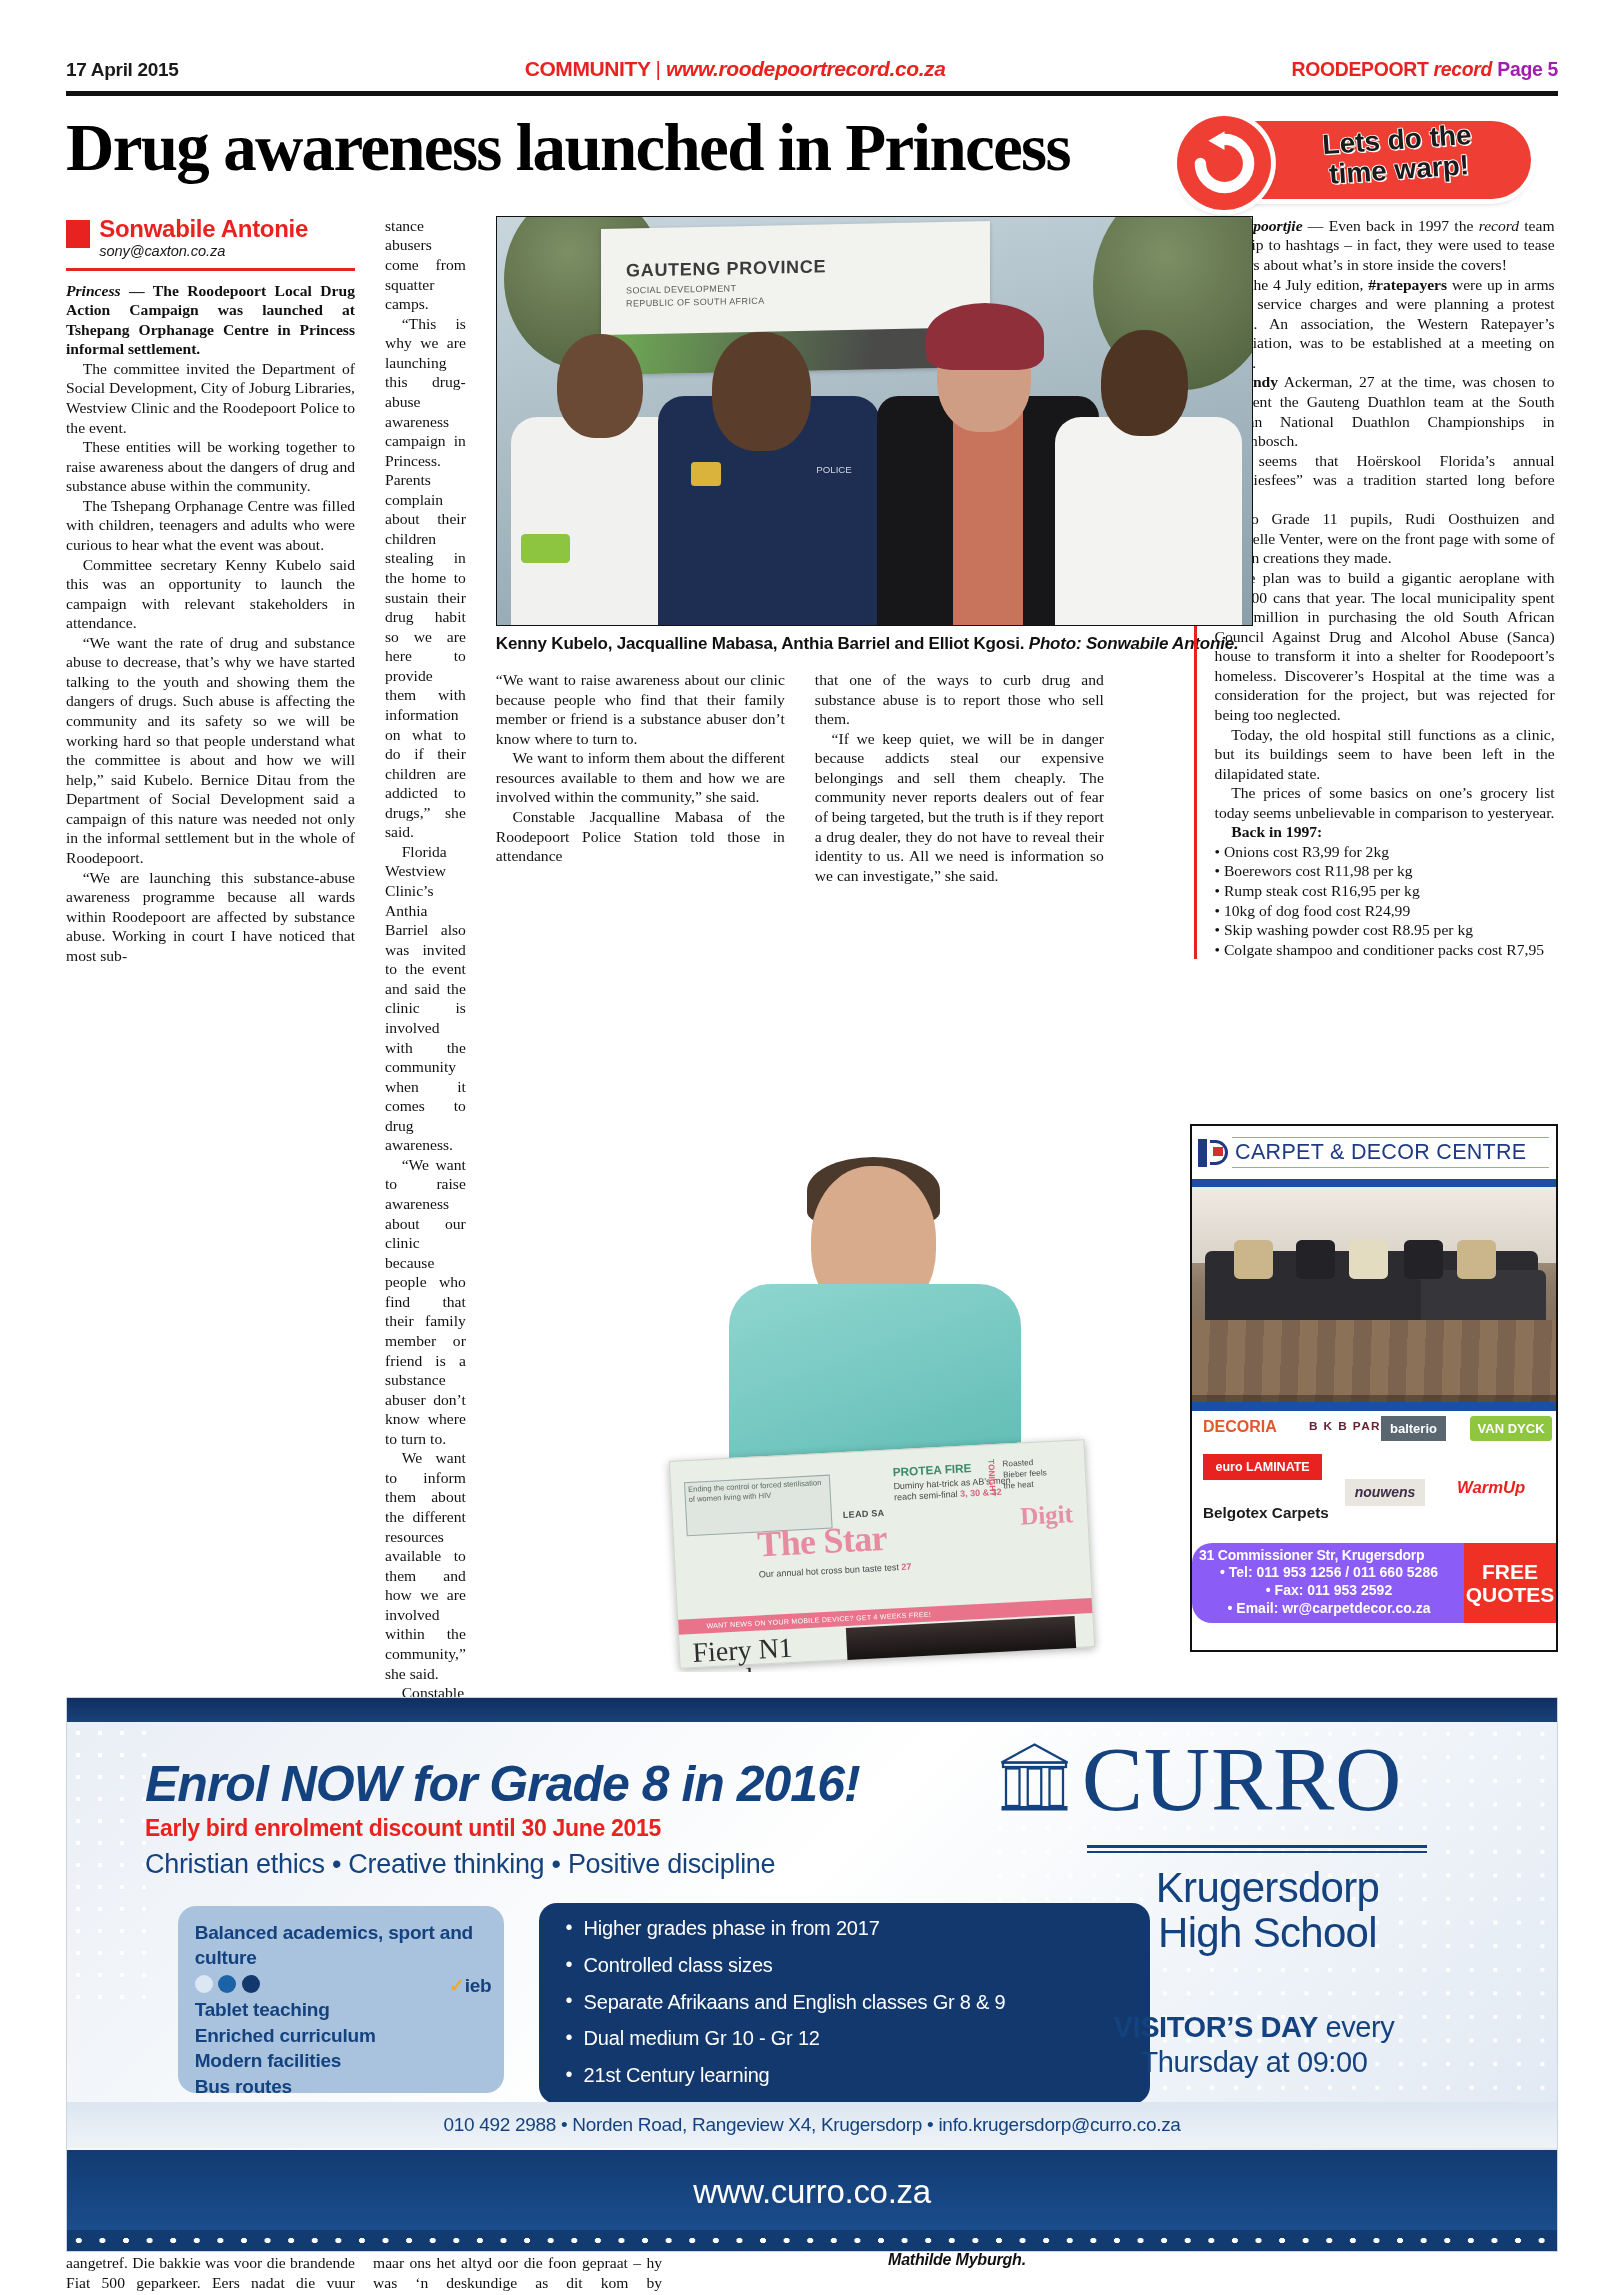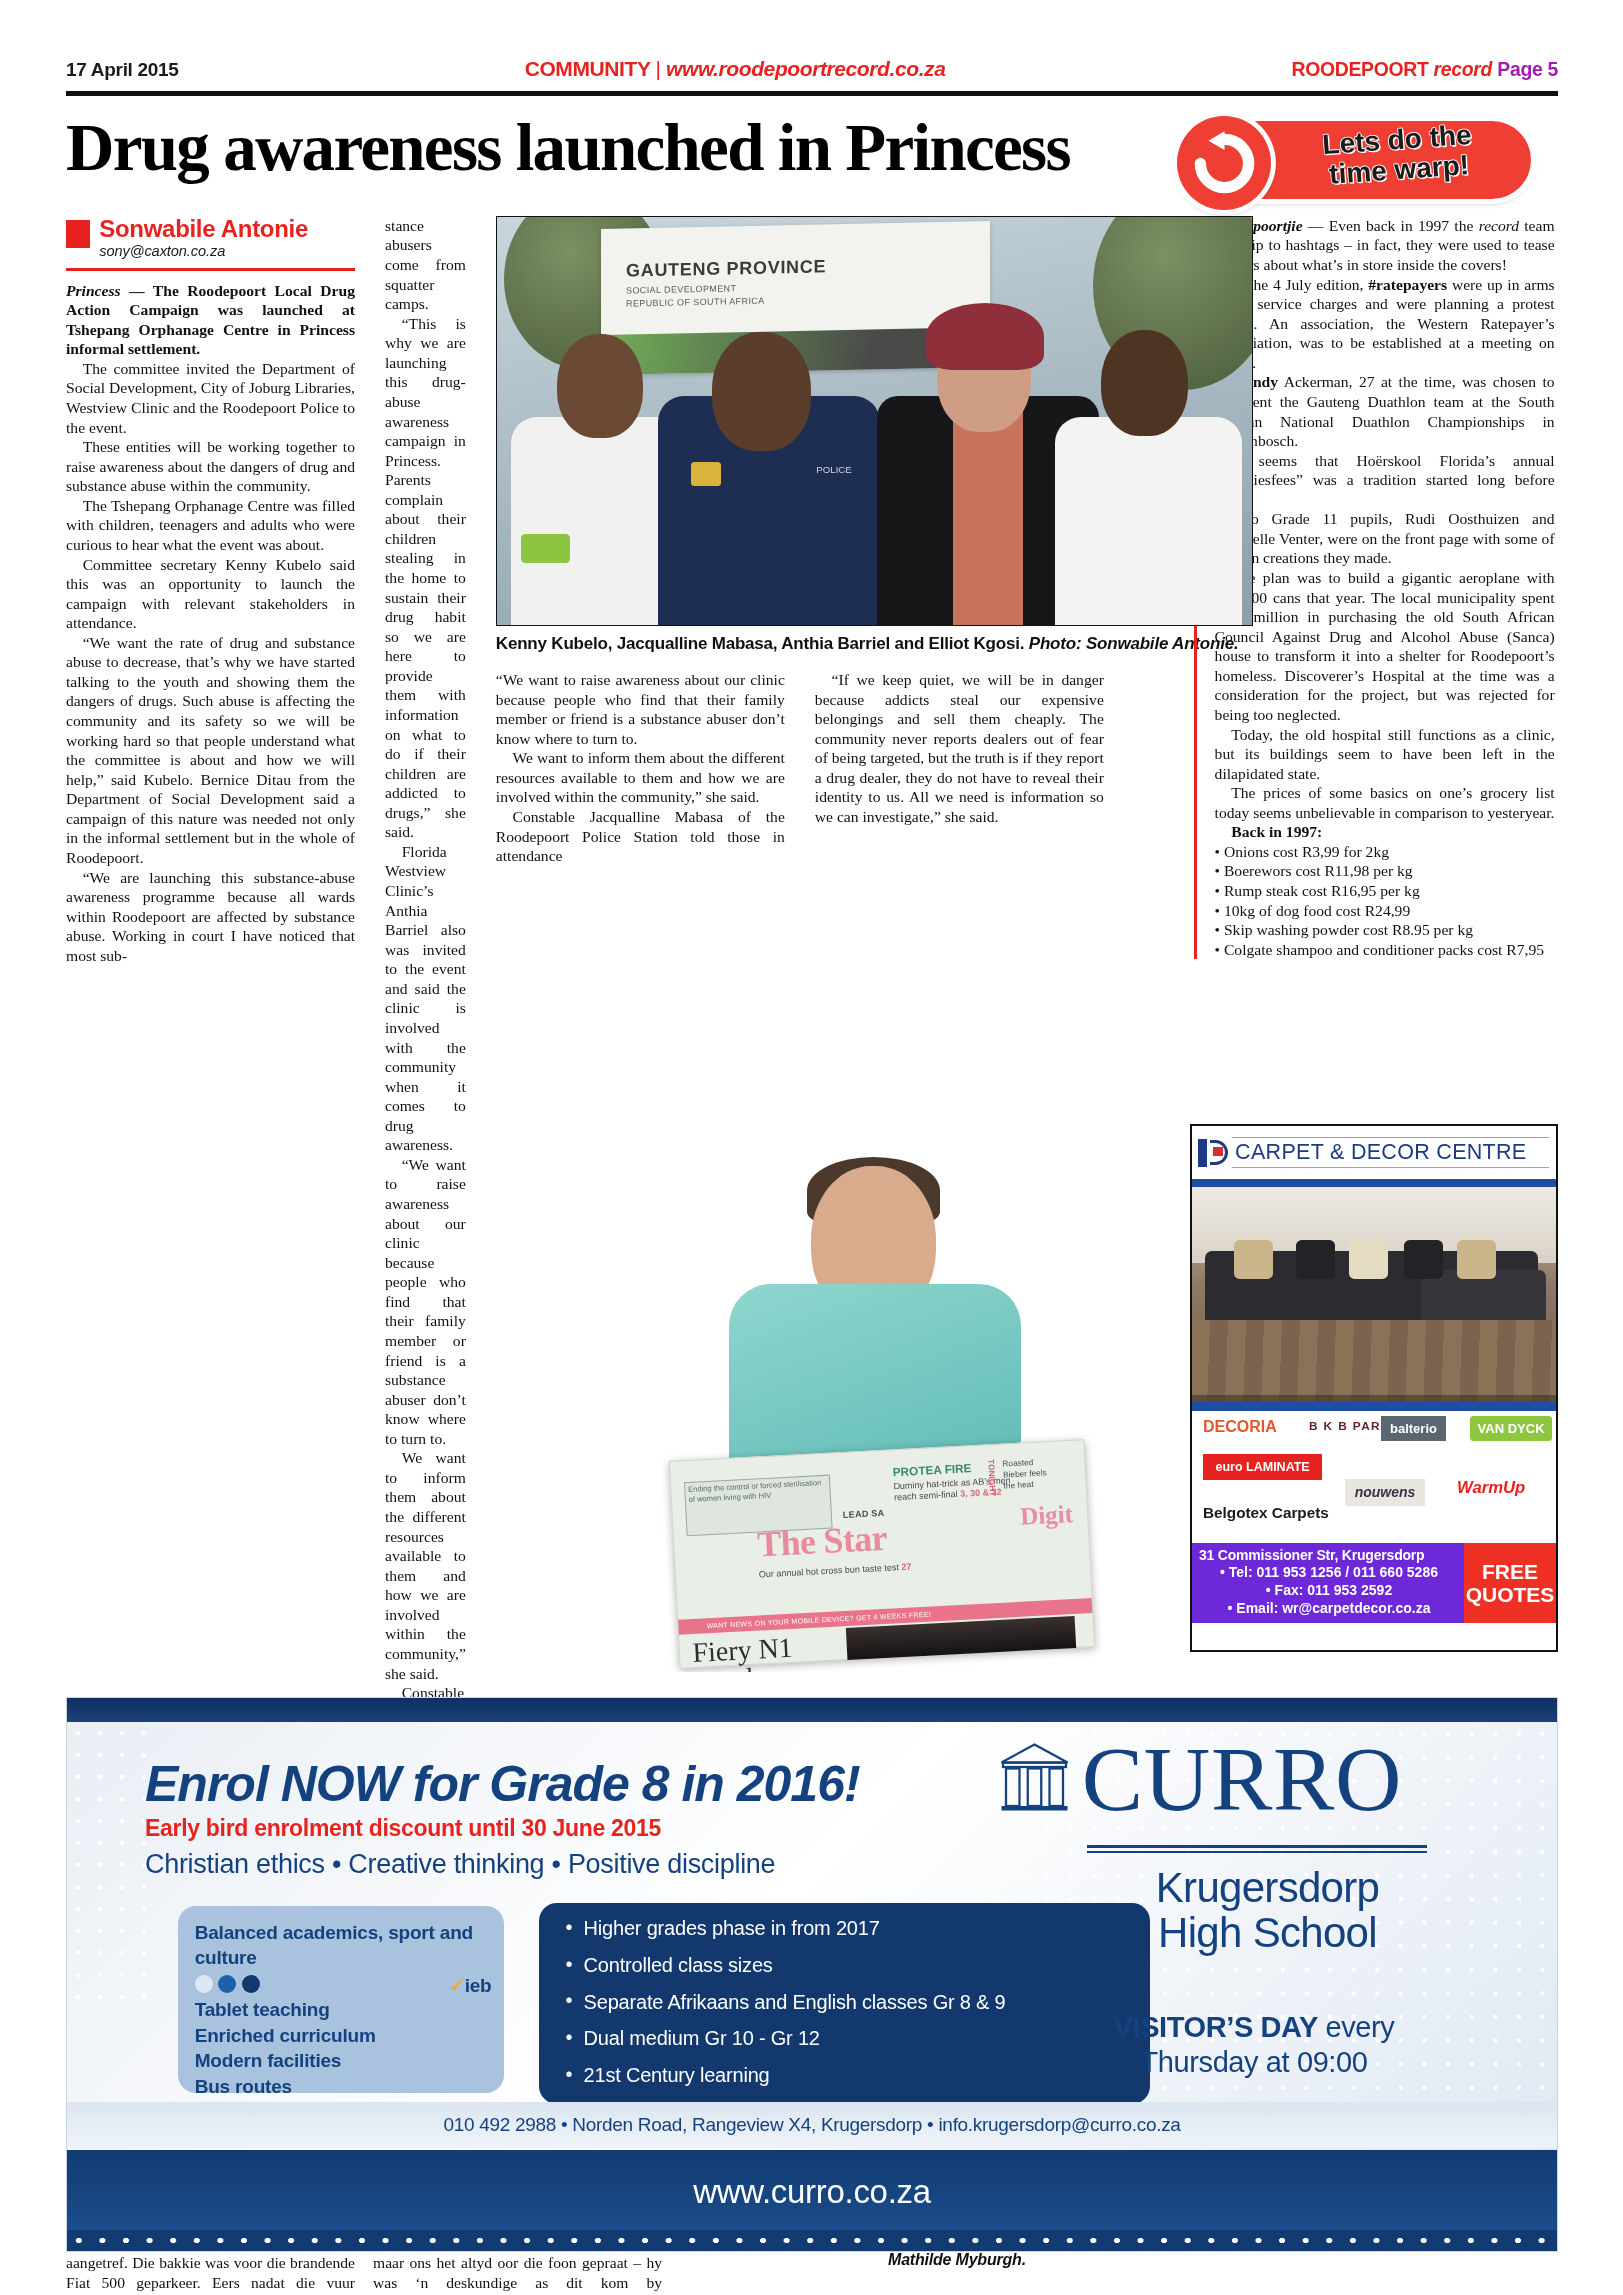--- a/index.html
+++ b/index.html
@@ -197,23 +197,23 @@
   .ca-cush { position:absolute; top:53px; height:39px; width:39px; border-radius:5.6px; }
   .ca-floor { position:absolute; left:0; bottom:0; width:100%; height:82px;
               background:repeating-linear-gradient(92deg,#8a7158 0 18px,#7b6350 18px 36px); }
   .ca-tagline { position:absolute; left:0; right:0; top:208px; height:106px;
                 display:flex; align-items:center; justify-content:center;
                 background:rgba(60,45,33,.55); }
   .ca-blue2 { height:8.3px; background:#1c4fa1; }
   .ca-brands { background:#fff; padding:7px 5.6px 2.8px; height:132px; position:relative; }
   .brand { position:absolute; font-family:"Liberation Sans", sans-serif;
            font-weight:bold; display:flex; align-items:center; }
-  .ca-contact { background:#6d28d9; color:#fff; padding:4.2px 7px 5.6px;
+  .ca-contact { background:#8b5cf6; color:#fff; padding:4.2px 7px 5.6px;
                 font-family:"Liberation Sans", sans-serif; font-weight:bold;
-                font-size:14px; line-height:1.26; position:relative; }
+                font-size:14px; line-height:1.26; position:relative;border-radius:20px; }
   .ca-contact .l1 { letter-spacing:-0.2px; }
   .ca-contact .ctr { text-align:center; }
   .ca-free { position:absolute; right:0; top:0; width:92px; height:100%;
              background:#ee3124; color:#fff; display:flex; flex-direction:column;
              align-items:center; justify-content:center;
              font-family:"Liberation Sans", sans-serif; font-weight:bold; font-size:21px;
              line-height:1.1; }
 
   
   .curro { position:absolute; left:66px; top:1697px; width:1492px; height:555px;
@@ -403,20 +403,21 @@
           <div class="cols3" style="margin-top:15.3px">
             <div class="col">
               <div class="ctext">
                 <p class="noind">“We want to raise awareness about our clinic because people who find that their family member or friend is a substance abuser don’t know where to turn to.</p>
                 <p>We want to inform them about the different resources available to them and how we are involved within the community,” she said.</p>
                 <p>Constable Jacqualline Mabasa of the Roodepoort Police Station told those in attendance</p>
               </div>
             </div>
             <div class="col">
               <div class="ctext">
+                <p class="noind">that one of the ways to curb drug and substance abuse is to report those who sell them.</p>
                 <p>“If we keep quiet, we will be in danger because addicts steal our expensive belongings and sell them cheaply. The community never reports dealers out of fear of being targeted, but the truth is if they report a drug dealer, they do not have to reveal their identity to us. All we need is information so we can investigate,” she said.</p>
               </div>
             </div>
           </div>
         </div>
       </div>
     </div>
 
     <div class="top-right">
       <div class="tw-col">

